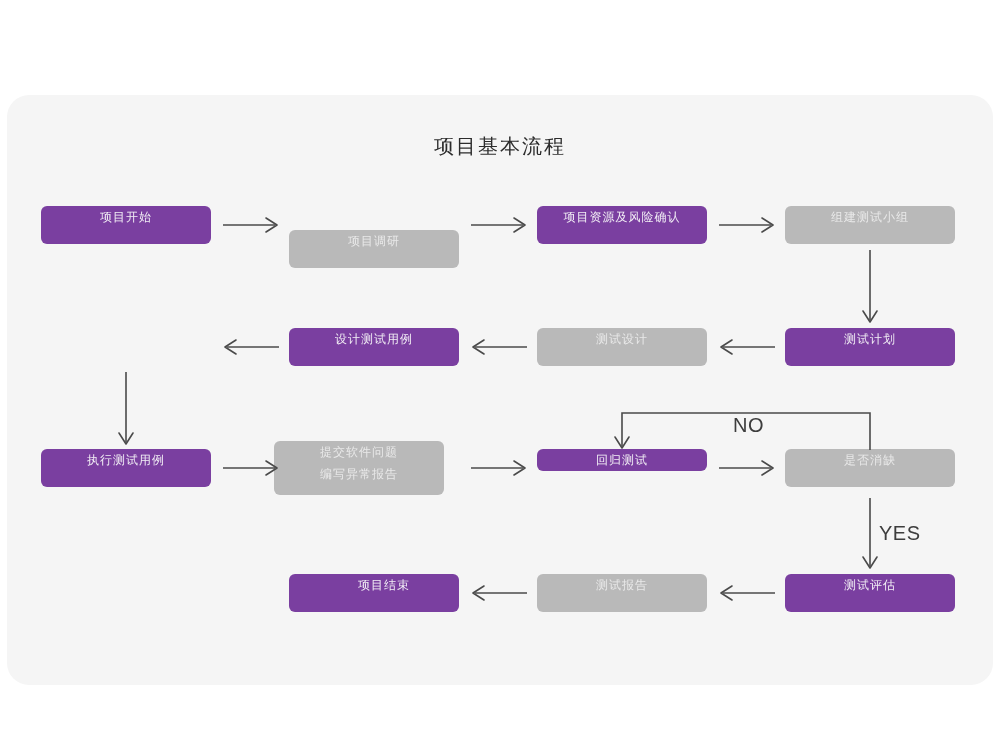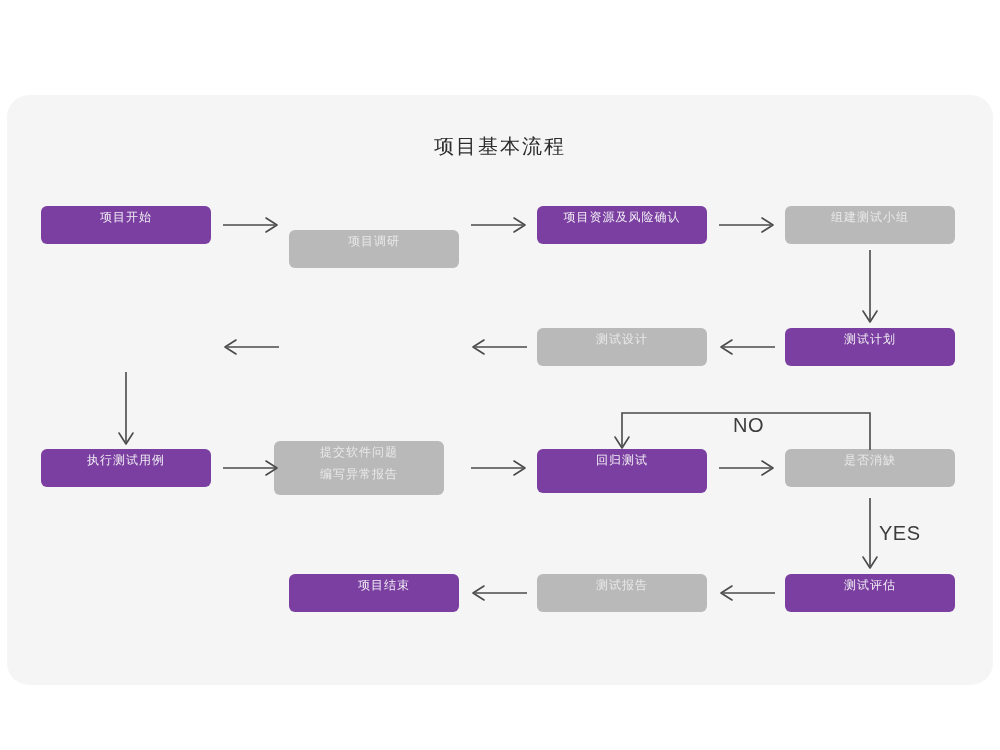--- a/index.html
+++ b/index.html
@@ -113,39 +113,42 @@
 
   <div class="node purple" style="left:537px; top:206px; width:170px; height:38px;">
     <span class="label">项目资源及风险确认</span>
   </div>
 
   <div class="node gray" style="left:785px; top:206px; width:170px; height:38px;">
     <span class="label">组建测试小组</span>
   </div>
 
 
+  <div class="node purple" style="left:289px; top:328px; width:170px; height:38px;">
+    <span class="label">设计测试用例</span>
+  </div>
 
   <div class="node gray" style="left:537px; top:328px; width:170px; height:38px;">
     <span class="label">测试设计</span>
   </div>
 
   <div class="node purple" style="left:785px; top:328px; width:170px; height:38px;">
     <span class="label">测试计划</span>
   </div>
 
   <div class="node purple" style="left:41px; top:449px; width:170px; height:38px;">
     <span class="label">执行测试用例</span>
   </div>
 
   <div class="node gray" style="left:274px; top:441px; width:170px; height:54px;">
     <span class="label">提交软件问题
 编写异常报告</span>
   </div>
 
-  <div class="node purple" style="left:537px; top:449px; width:170px; height:44px;">
+  <div class="node purple" style="left:537px; top:449px; width:170px; height:22px;">
     <span class="label">回归测试</span>
   </div>
 
   <div class="node gray" style="left:785px; top:449px; width:170px; height:38px;">
     <span class="label">是否消缺</span>
   </div>
 
   <div class="node purple" style="left:289px; top:574px; width:170px; height:38px;padding-left:20px;">
     <span class="label">项目结束</span>
   </div>

